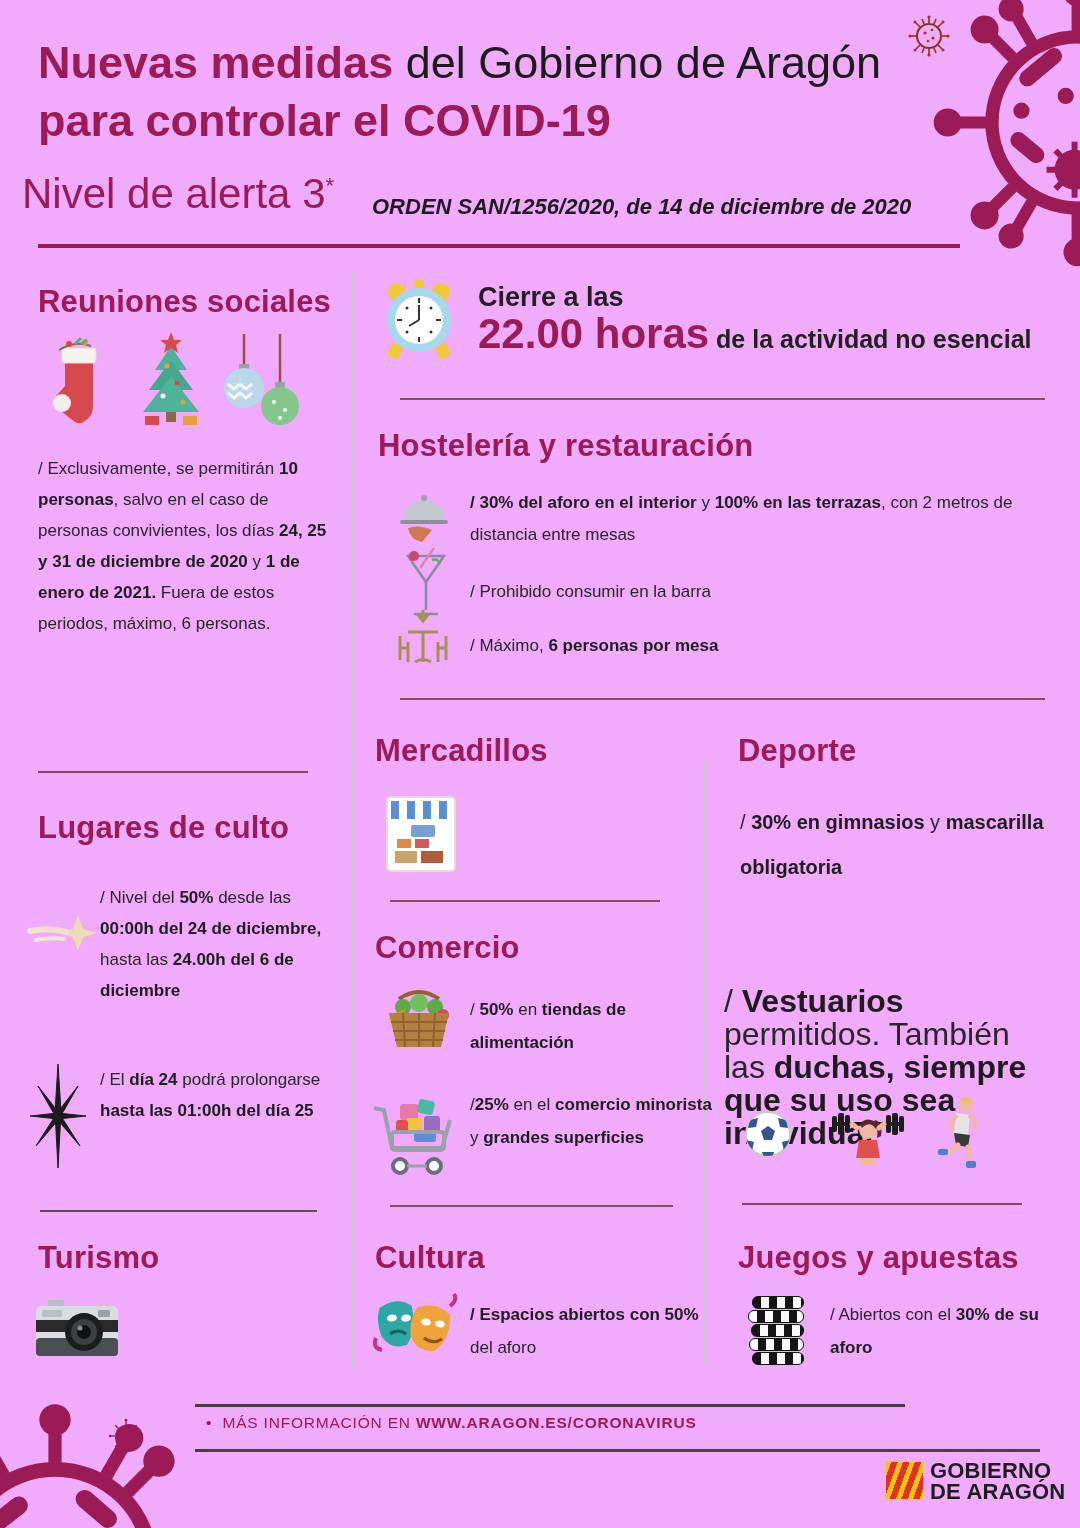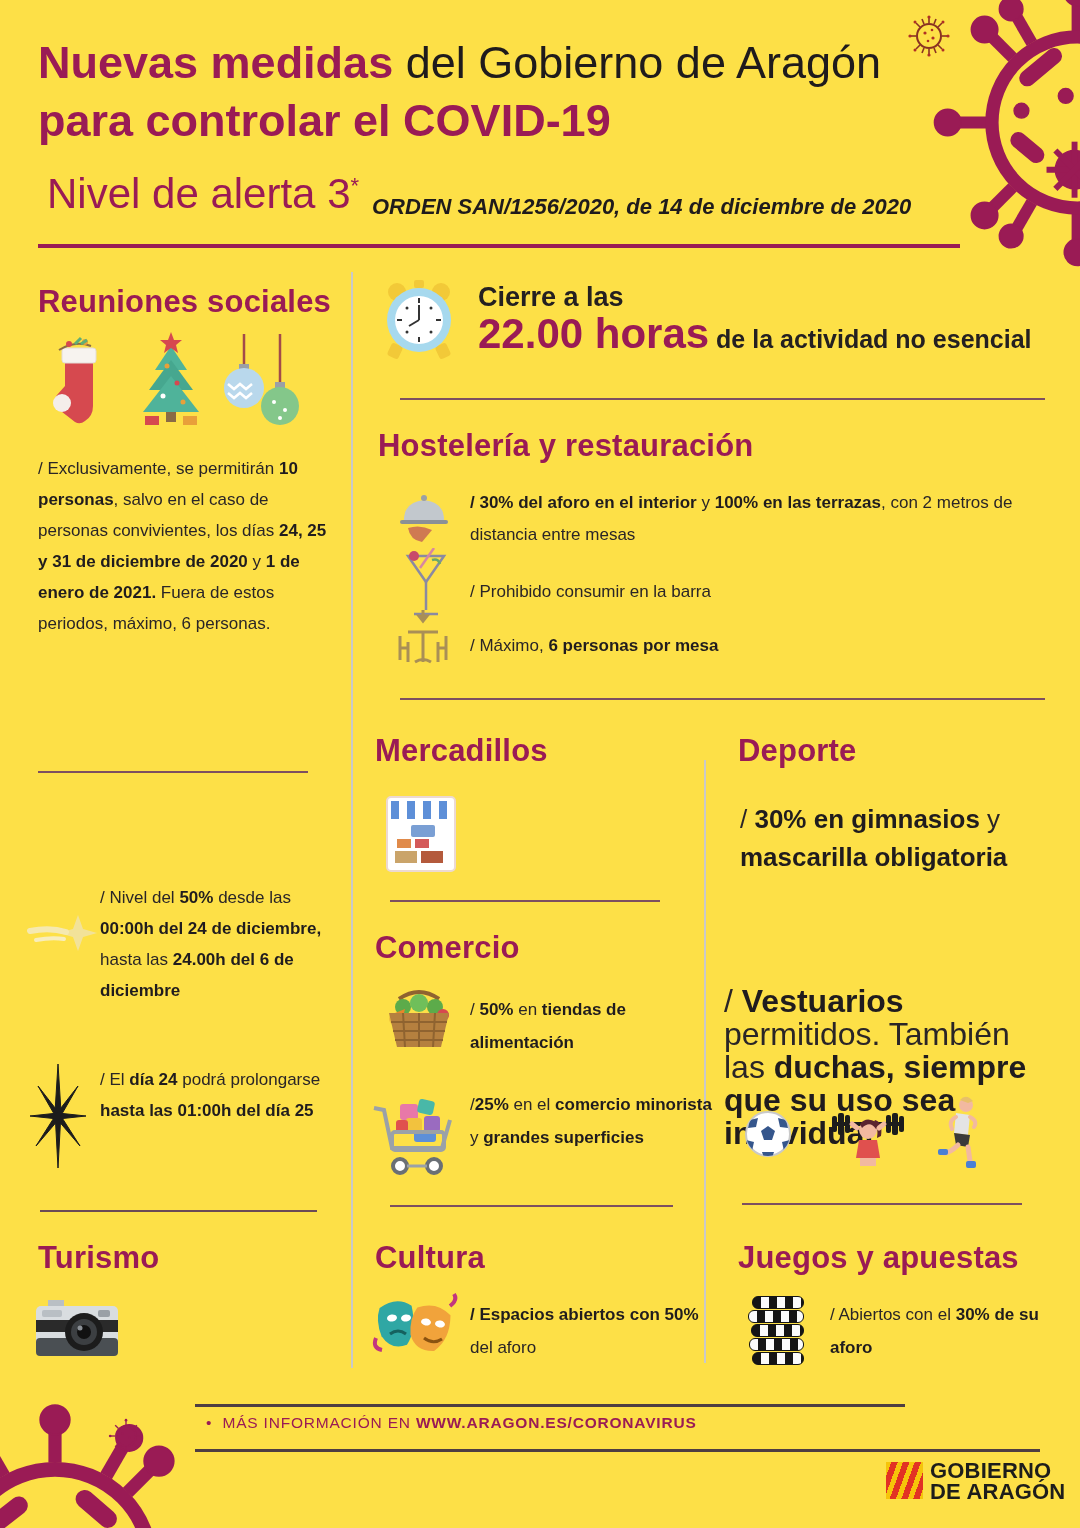--- a/index.html
+++ b/index.html
@@ -2,21 +2,21 @@
 <html><head>
 <meta charset="utf-8">
 <style>
   :root{
     --accent:#9a1b55;
     --ink:#272224;
     --rule:#7d4f60;
     --divider:#c9c9c9;
   }
   html,body{margin:0;padding:0;background:#fff;}
-  .page{position:relative;width:1080px;height:1528px;background:#fde047;overflow:hidden;
+  .page{position:relative;width:1080px;height:1528px;background:#f0abfc;overflow:hidden;
         font-family:"Liberation Sans",sans-serif;color:var(--ink);}
   .abs{position:absolute;}
   .sec-title{font-size:31px;font-weight:700;color:var(--accent);letter-spacing:.2px;}
   .txt{font-size:17px;line-height:31px;color:#2a2527;}
   .txt b{font-weight:700;color:#201c1e;}
   .rule{background:var(--rule);height:2px;}
   .vdiv{background:var(--divider);width:2px;}
   sup{font-size:22px;}
   .chipRow{height:11px;border-radius:6px;border:1px solid #141414;
     background:repeating-linear-gradient(90deg,#151515 0 8px,#fbfbfb 8px 16px);}
@@ -165,21 +165,21 @@
           <circle cx="43" cy="24" r="1.6"></circle>
         <circle cx="20" cy="21" r="1.6"></circle>
           <circle cx="28" cy="26" r="1.6"></circle>
       </g>
     </g>
   </svg>
 
   <div class="abs" style="left:38px;top:34px;width:880px;font-size:45px;line-height:58px;font-weight:400;color:#1f1b1c">
     <span style="font-weight:700;color:var(--accent)">Nuevas medidas</span><span> del Gobierno de Aragón </span><span style="font-weight:700;color:var(--accent)">para controlar el COVID-19</span>
   </div>
-  <div class="abs" style="left:47px;top:170px;font-size:42px;color:var(--accent);font-weight:400">
+  <div class="abs" style="left:22px;top:170px;font-size:42px;color:var(--accent);font-weight:400">
     <span>Nivel de alerta 3</span><sup>*</sup>
   </div>
   <div class="abs" style="left:372px;top:194px;font-size:22px;font-style:italic;font-weight:700;color:#1f1b1c">ORDEN SAN/1256/2020, de 14 de diciembre de 2020</div>
   <div class="abs" style="left:38px;top:244px;width:922px;height:4px;background:var(--accent)"></div>
 
   <div class="abs vdiv" style="left:351px;top:272px;height:1096px"></div>
   <div class="abs vdiv" style="left:704px;top:760px;height:603px"></div>
 
   <div class="abs sec-title" style="left:38px;top:284px">Reuniones sociales</div>
 
@@ -217,20 +217,21 @@
       <circle cx="63" cy="78" r="2" fill="#fff"></circle>
       <circle cx="58" cy="86" r="2" fill="#fff"></circle>
   </svg>
 
   <div class="abs txt" style="left:38px;top:453px;width:302px">
     <span>/ Exclusivamente, se permitirán </span><b>10 personas</b><span>, salvo en el caso de personas convivientes, los días </span><b>24, 25 y 31 de diciembre de 2020</b><span> y </span><b>1 de enero de 2021.</b><span> Fuera de estos periodos, máximo, 6 personas.</span>
   </div>
 
   <div class="abs rule" style="left:38px;top:771px;width:270px"></div>
 
+  <div class="abs sec-title" style="left:38px;top:810px">Lugares de culto</div>
 
   <svg class="abs" style="left:26px;top:905px" width="72" height="56" viewBox="0 0 72 56" opacity="0.85">
     <polygon points="52,10 57,24 71,28 57,32 52,46 47,32 33,28 47,24" fill="#f1e3a8"></polygon>
     <path d="M4 26 Q24 22 40 27" stroke="#f4ebc4" stroke-width="6" fill="none" stroke-linecap="round"></path>
     <path d="M10 35 Q26 32 38 34" stroke="#f7f0d2" stroke-width="4" fill="none" stroke-linecap="round"></path>
   </svg>
   <div class="abs txt" style="left:100px;top:882px;width:248px">
     <span>/ Nivel del </span><b>50%</b><span> desde las </span><b>00:00h del 24 de diciembre,</b><span> hasta las </span><b>24.00h del 6 de diciembre</b>
   </div>
 
@@ -414,21 +415,21 @@
     <ellipse cx="56" cy="30" rx="5" ry="3.5" fill="#fff" transform="rotate(10 56 30)"></ellipse>
     <ellipse cx="70" cy="32" rx="5" ry="3.5" fill="#fff" transform="rotate(10 70 32)"></ellipse>
     <path d="M54 46 q9 7 18 1" stroke="#8a5210" stroke-width="3" fill="none"></path>
     <path d="M6 46 q-4 10 6 12 M80 14 q8 -6 4 -12" stroke="#c2357f" stroke-width="4" fill="none"></path>
   </svg>
   <div class="abs txt" style="left:470px;top:1298px;width:240px;line-height:33px">
     <b>/ Espacios abiertos con 50%</b><span> del aforo</span>
   </div>
 
   <div class="abs sec-title" style="left:738px;top:733px">Deporte</div>
-  <div class="abs txt" style="left:740px;top:800px;width:305px;font-size:26px;line-height:38px">
+  <div class="abs txt" style="left:740px;top:800px;width:305px;font-size:20px;line-height:45px">
     <span>/ </span><b>30% en gimnasios</b><span> y </span><b>mascarilla obligatoria</b>
   </div>
   <div class="abs txt" style="left:724px;top:985px;width:315px;font-size:32px;line-height:33px">
     <span>/ </span><b>Vestuarios</b><span> permitidos. También las </span><b>duchas, siempre que su uso sea individual</b>
   </div>
 
   <svg class="abs" style="left:744px;top:1110px" width="48" height="48" viewBox="0 0 48 48">
     <defs>
         <clipPath id="ballclip">
           <circle cx="24" cy="24" r="22"></circle>

